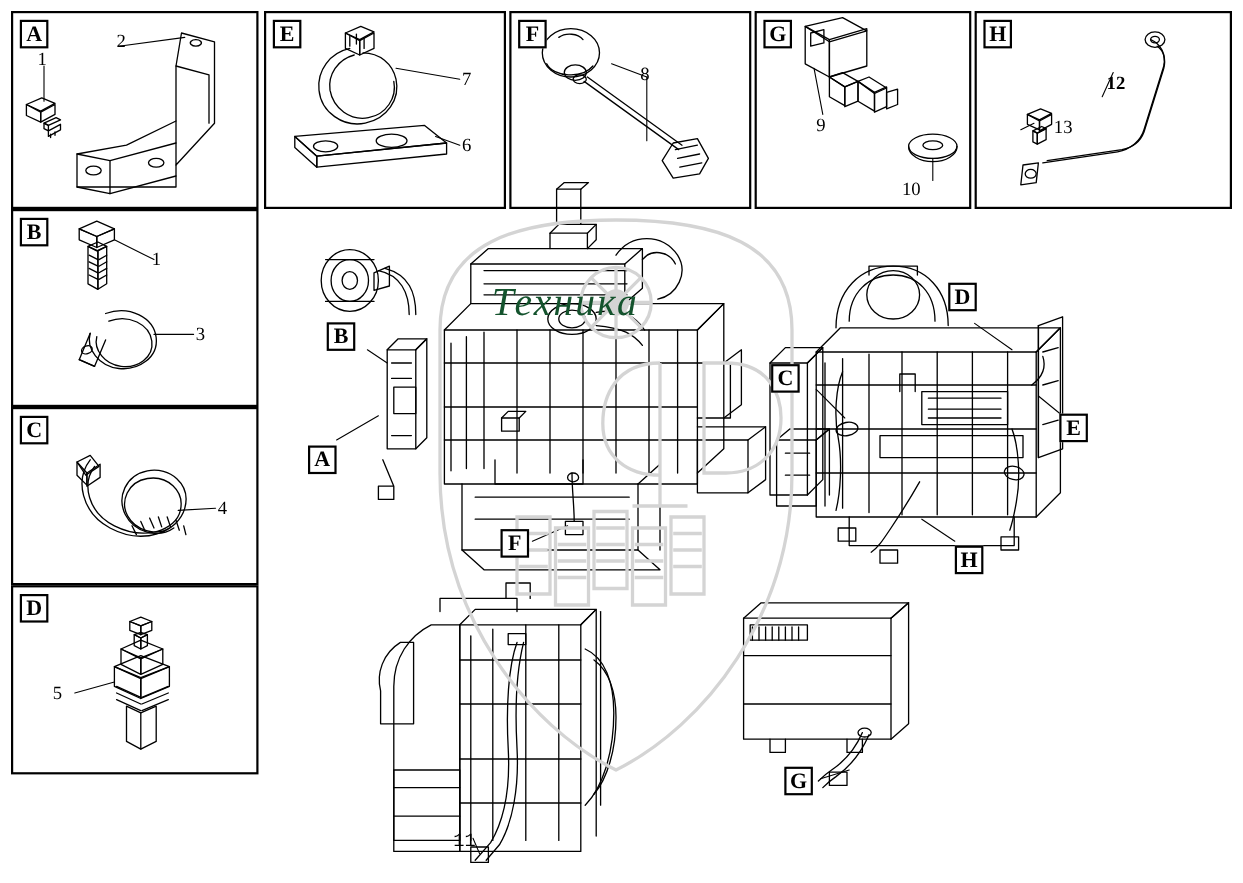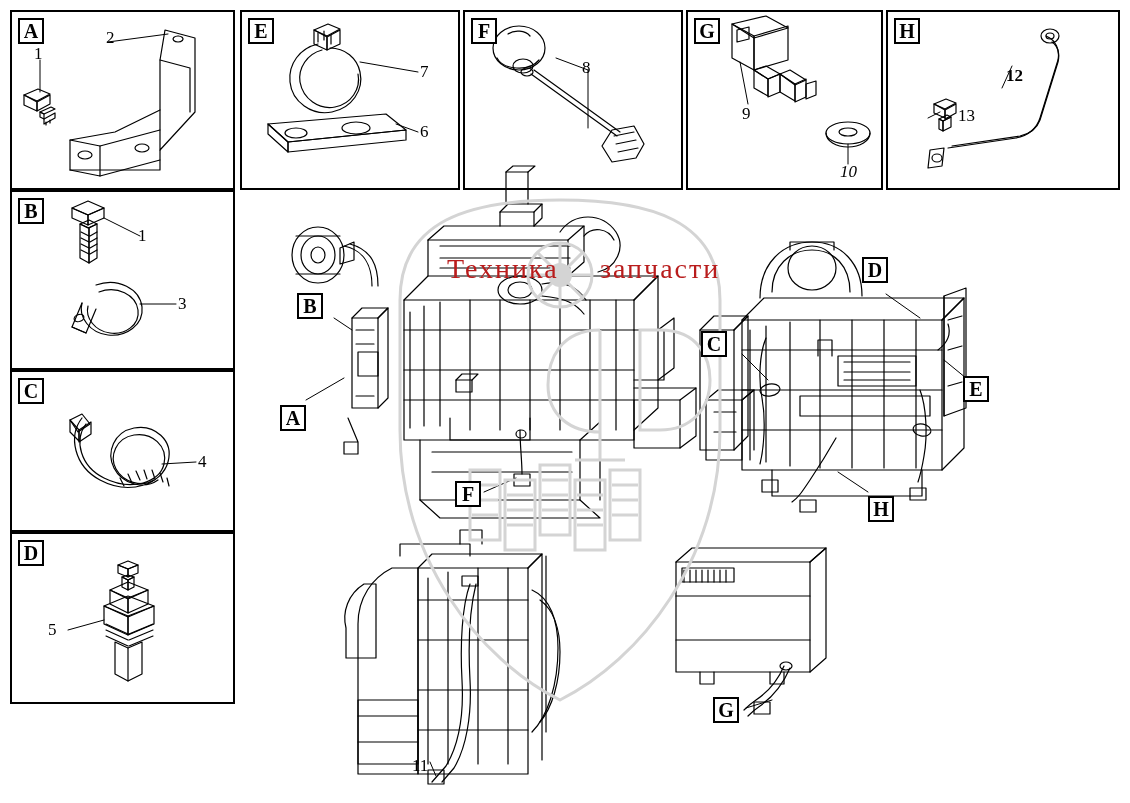--- a/index.html
+++ b/index.html
@@ -73,25 +73,26 @@
     pointer-events: none;
   }
   .wm {
     position: absolute;
     pointer-events: none;
     z-index: 1;
   }
   .wm-text {
     position: absolute;
     font-family: "Liberation Serif", serif;
-    font-size: 28px;
+    font-size: 36px;
     letter-spacing: 2px;
-    color: #b91c1c;
+    color: #14532d;
     z-index: 2;
     white-space: nowrap;
+    font-style: italic;
   }
 </style>
 </head>
 <body>
 
 <div id="page">
 
   <svg class="wm" width="1130" height="803" viewBox="0 0 1130 803">
     <g stroke="#d4d4d4" stroke-width="3" fill="none">
       <path d="M400 300 C400 220 470 200 560 200 C650 200 720 220 720 300
@@ -109,21 +110,20 @@
       <path d="M575 480 L575 550 L605 550 L605 480 Z"></path>
       <path d="M610 470 L610 540 L640 540 L640 470 Z"></path>
       <path d="M472 485 h26 M472 500 h26 M472 515 h26"></path>
       <path d="M507 495 h26 M507 510 h26 M507 525 h26"></path>
       <path d="M542 480 h26 M542 495 h26 M542 510 h26"></path>
       <path d="M577 495 h26 M577 510 h26 M577 525 h26"></path>
       <path d="M612 485 h26 M612 500 h26 M612 515 h26"></path>
     </g>
   </svg>
   <div class="wm-text" style="left:447px; top:253px;">Техника</div>
-  <div class="wm-text" style="left:600px; top:253px;">запчасти</div>
 
   <svg class="art" viewBox="0 0 1130 803">
     <g stroke="#000" fill="none" stroke-width="1.2" stroke-linejoin="round" stroke-linecap="round">
 
       <g>
         <path d="M165 30 L195 38 L195 112 L160 150 L160 60 Z"></path>
         <path d="M160 60 L190 68 L190 112"></path>
         <path d="M160 150 L160 170 L70 170 L70 140 L115 132 L160 110"></path>
         <path d="M70 140 L100 146 L100 176 L70 170"></path>
         <path d="M100 146 L160 130 M100 176 L160 160"></path>
@@ -471,24 +471,24 @@
   <div class="num" style="left:34px; top:44px;">1</div>
   <div class="num" style="left:106px; top:28px;">2</div>
   <div class="num" style="left:138px; top:226px;">1</div>
   <div class="num" style="left:178px; top:294px;">3</div>
   <div class="num" style="left:198px; top:452px;">4</div>
   <div class="num" style="left:48px; top:620px;">5</div>
   <div class="num" style="left:420px; top:62px;">7</div>
   <div class="num" style="left:420px; top:122px;">6</div>
   <div class="num" style="left:582px; top:58px;">8</div>
   <div class="num" style="left:742px; top:104px;">9</div>
-  <div class="num" style="left:840px; top:162px;font-style:italic;">10</div>
+  <div class="num" style="left:820px; top:162px;">10</div>
   <div class="num" style="left:1006px; top:66px;font-weight:bold;">12</div>
   <div class="num" style="left:958px; top:106px;">13</div>
-  <div class="num" style="left:412px; top:756px;">11</div>
+  <div class="num" style="left:412px; top:756px;font-family:Liberation Mono, monospace;">11</div>
 
   <div class="callout" style="left:297px; top:293px;">B</div>
   <div class="callout" style="left:280px; top:405px;">A</div>
   <div class="callout" style="left:701px; top:331px;">C</div>
   <div class="callout" style="left:862px; top:257px;">D</div>
   <div class="callout" style="left:963px; top:376px;">E</div>
   <div class="callout" style="left:455px; top:481px;">F</div>
   <div class="callout" style="left:868px; top:496px;">H</div>
   <div class="callout" style="left:713px; top:697px;">G</div>
 

